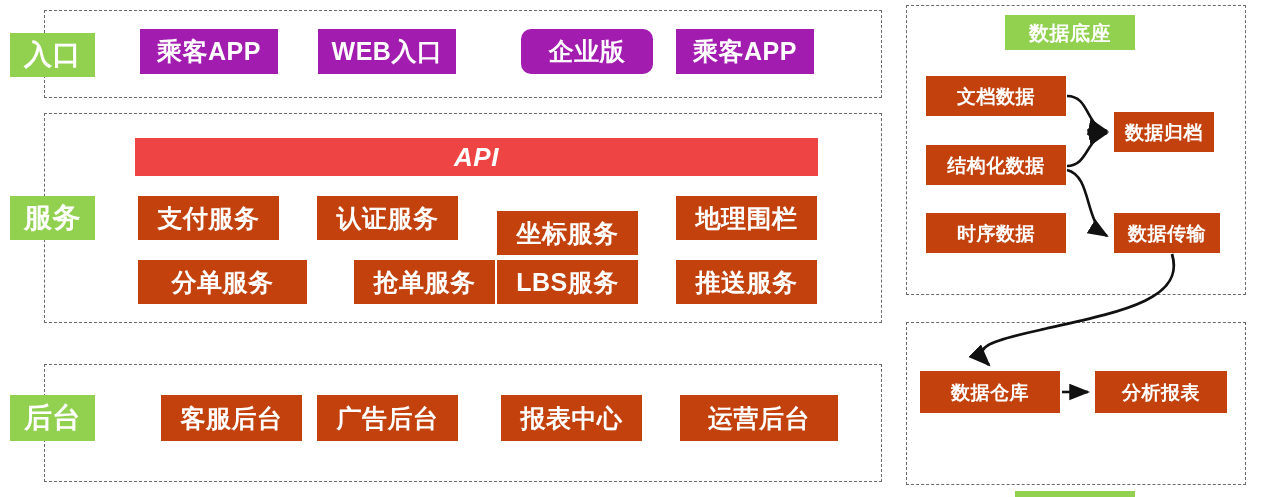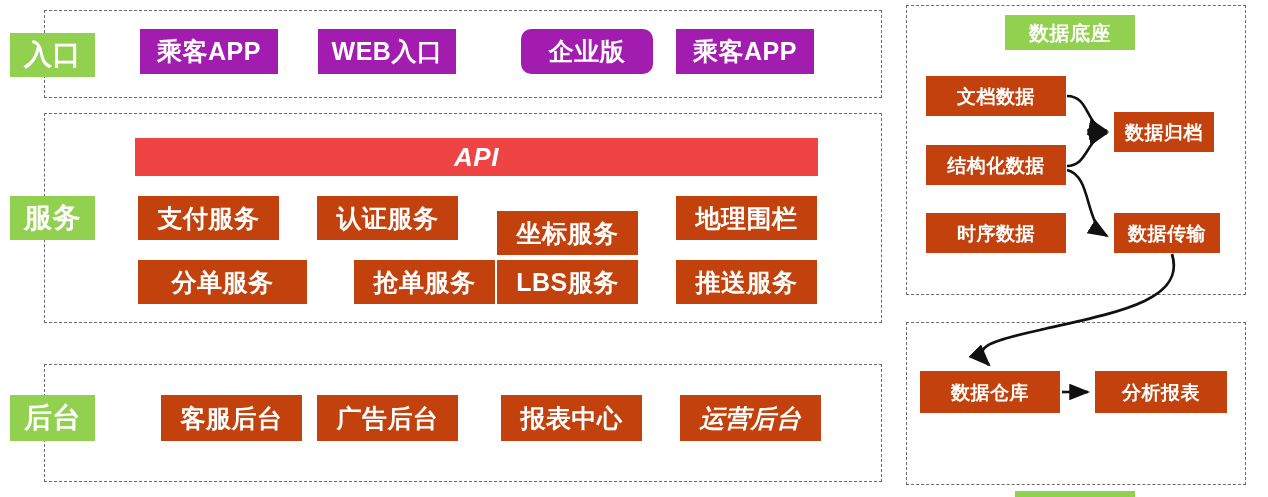--- a/index.html
+++ b/index.html
@@ -81,21 +81,21 @@
   <div class="box blue svcbox" style="left:676px;top:260px;width:141px;height:44px;">推送服务</div>
   <div class="box blue svcbox" style="left:497px;top:260px;width:141px;height:44px;">LBS服务</div>
 
   <div class="panel" style="left:44px;top:364px;width:838px;height:118px;"></div>
 
   <div class="box green grouplabel" style="left:10px;top:395px;width:85px;height:46px;">后台</div>
 
   <div class="box blue backbox" style="left:138px;top:395px;width:141px;height:46px;margin-left:23px;">客服后台</div>
   <div class="box blue backbox" style="left:317px;top:395px;width:141px;height:46px;">广告后台</div>
   <div class="box blue backbox" style="left:501px;top:395px;width:141px;height:46px;">报表中心</div>
-  <div class="box blue backbox" style="left:680px;top:395px;width:141px;height:46px;font-style:italic;">运营后台</div>
+  <div class="box blue backbox" style="left:680px;top:395px;width:158px;height:46px;">运营后台</div>
 
   <div class="panel" style="left:906px;top:5px;width:340px;height:290px;"></div>
 
   <div class="box green datalabel" style="left:1005px;top:15px;width:130px;height:35px;">数据底座</div>
 
   <div class="box blue databox" style="left:926px;top:76px;width:140px;height:40px;">文档数据</div>
   <div class="box blue databox" style="left:926px;top:145px;width:140px;height:40px;">结构化数据</div>
   <div class="box blue databox" style="left:926px;top:213px;width:140px;height:40px;">时序数据</div>
 
   <div class="box blue databox" style="left:1114px;top:112px;width:100px;height:40px;">数据归档</div>

